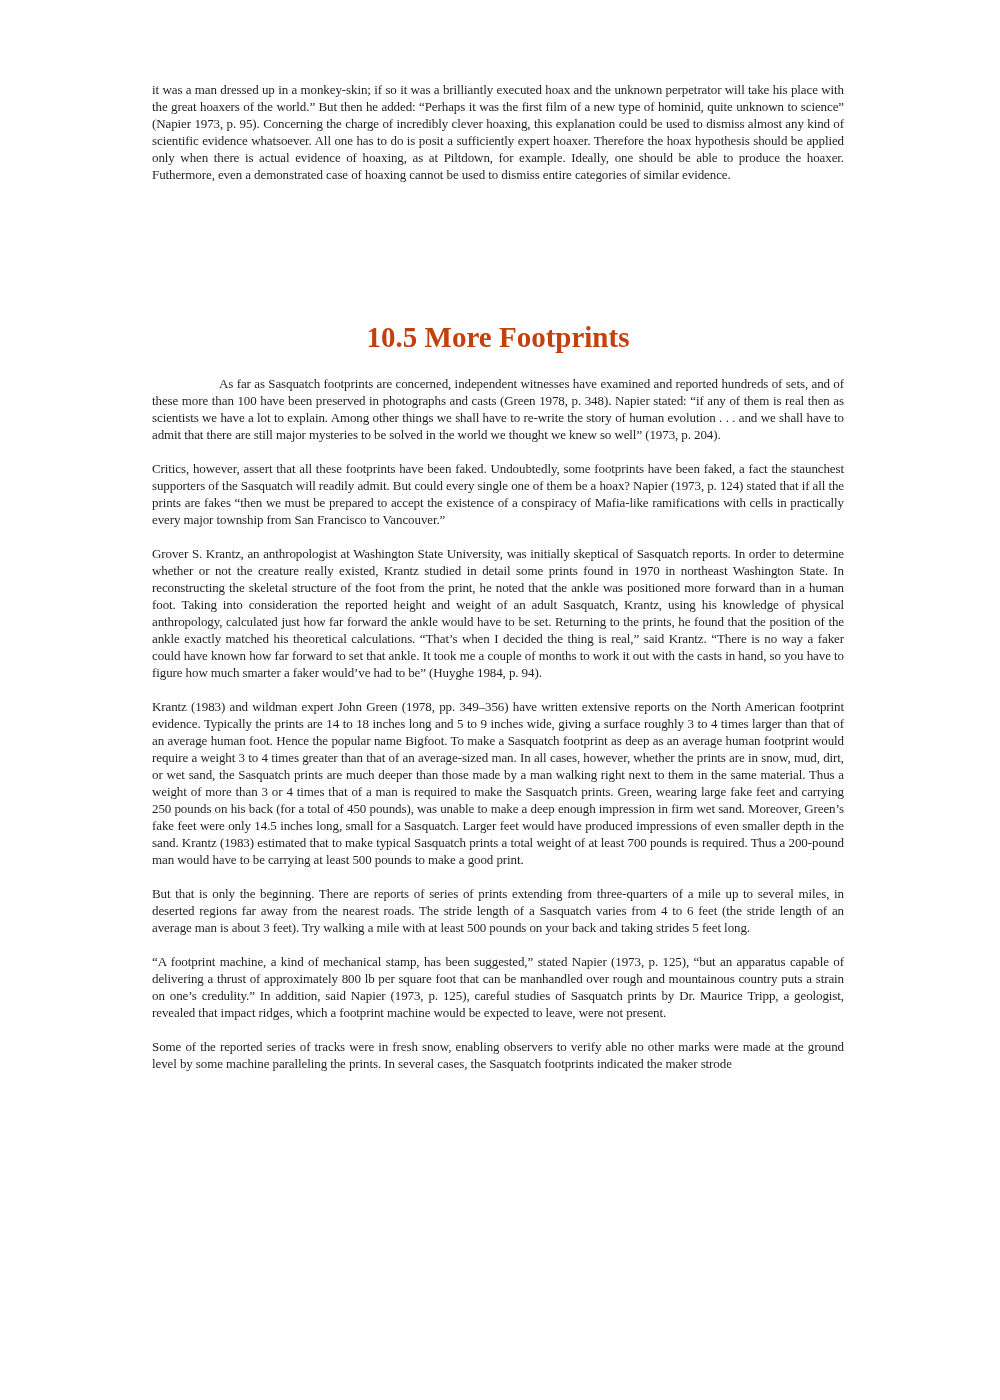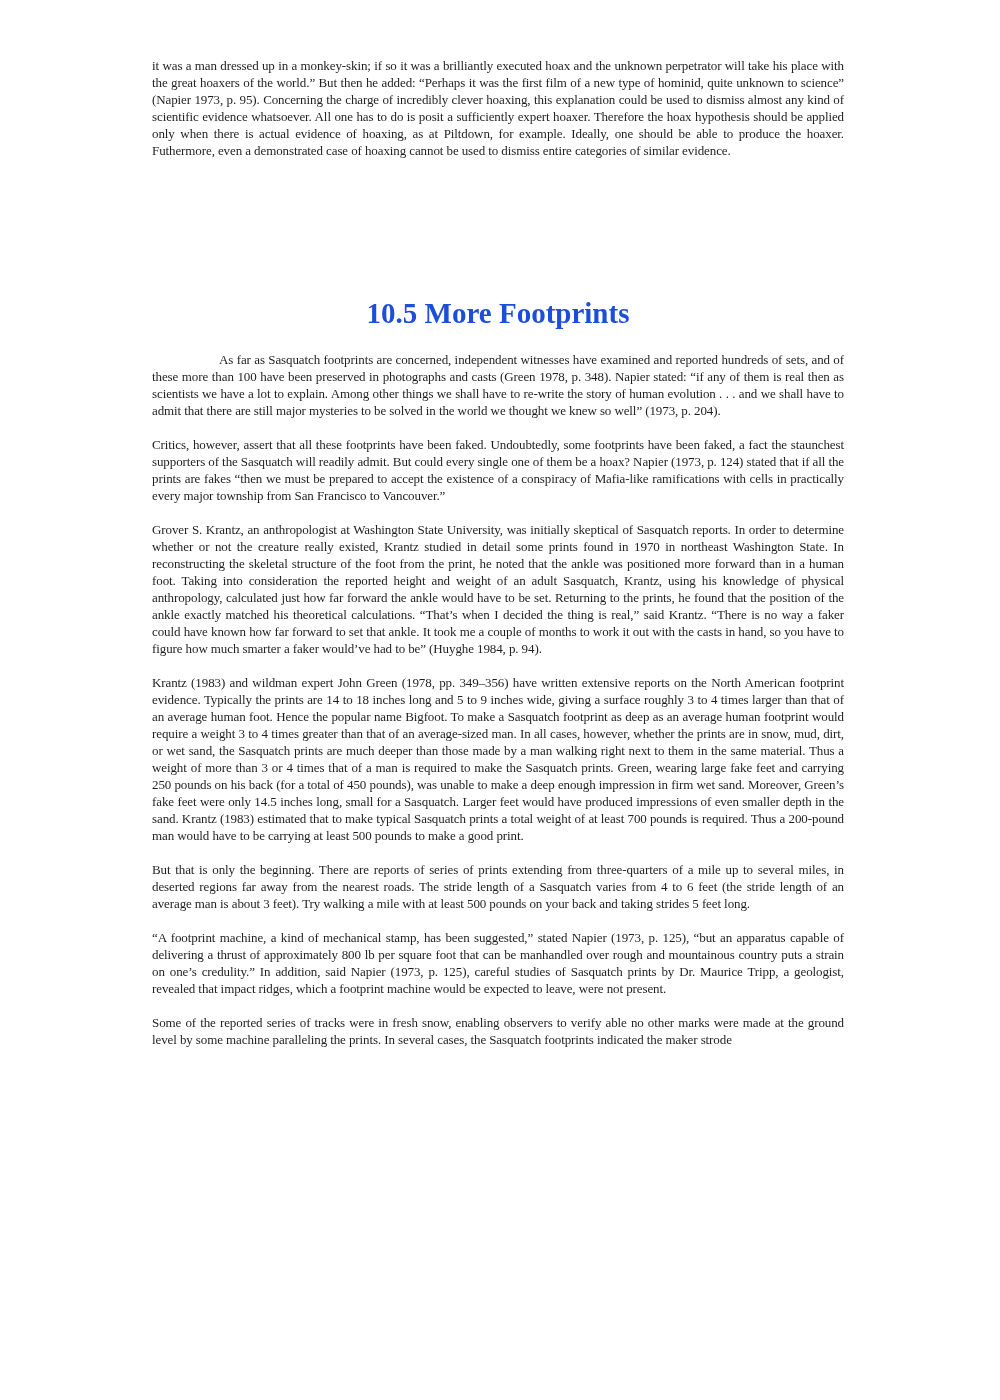--- a/index.html
+++ b/index.html
@@ -15,42 +15,42 @@
   .page {
     position: relative;
     width: 1000px;
     height: 1400px;
     background: #ffffff;
     overflow: hidden;
   }
   .content {
     margin-left: 152px;
     width: 692px;
-    padding-top: 57px;
+    padding-top: 81px;
     color: #1f1f1f;
   }
   p.body-text {
     margin: 0 0 17px 0;
     font-size: 13px;
     line-height: 17px;
     letter-spacing: -0.1px;
     text-align: justify;
     color: #1f1f1f;
   }
   p.body-text.first-line-indent {
     text-indent: 67px;
     font-family: Liberation Serif, serif;
   }
   h2.section-heading {
     margin: 135px 0 19px 0;
     text-align: center;
     font-size: 29px;
     line-height: 38px;
     font-weight: bold;
-    color: #1d4ed8;
+    color: #c2410c;
     letter-spacing: 0px;
   }
 </style>
 </head>
 <body>
 
 <div class="page">
   <div class="content">
 
     <p class="body-text">it was a man dressed up in a monkey-skin; if so it was a brilliantly executed hoax and the unknown perpetrator will take his place with the great hoaxers of the world.” But then he added: “Perhaps it was the first film of a new type of hominid, quite unknown to science” (Napier 1973, p. 95). Concerning the charge of incredibly clever hoaxing, this explanation could be used to dismiss almost any kind of scientific evidence whatsoever. All one has to do is posit a sufficiently expert hoaxer. Therefore the hoax hypothesis should be applied only when there is actual evidence of hoaxing, as at Piltdown, for example. Ideally, one should be able to produce the hoaxer. Futhermore, even a demonstrated case of hoaxing cannot be used to dismiss entire categories of similar evidence.</p>

